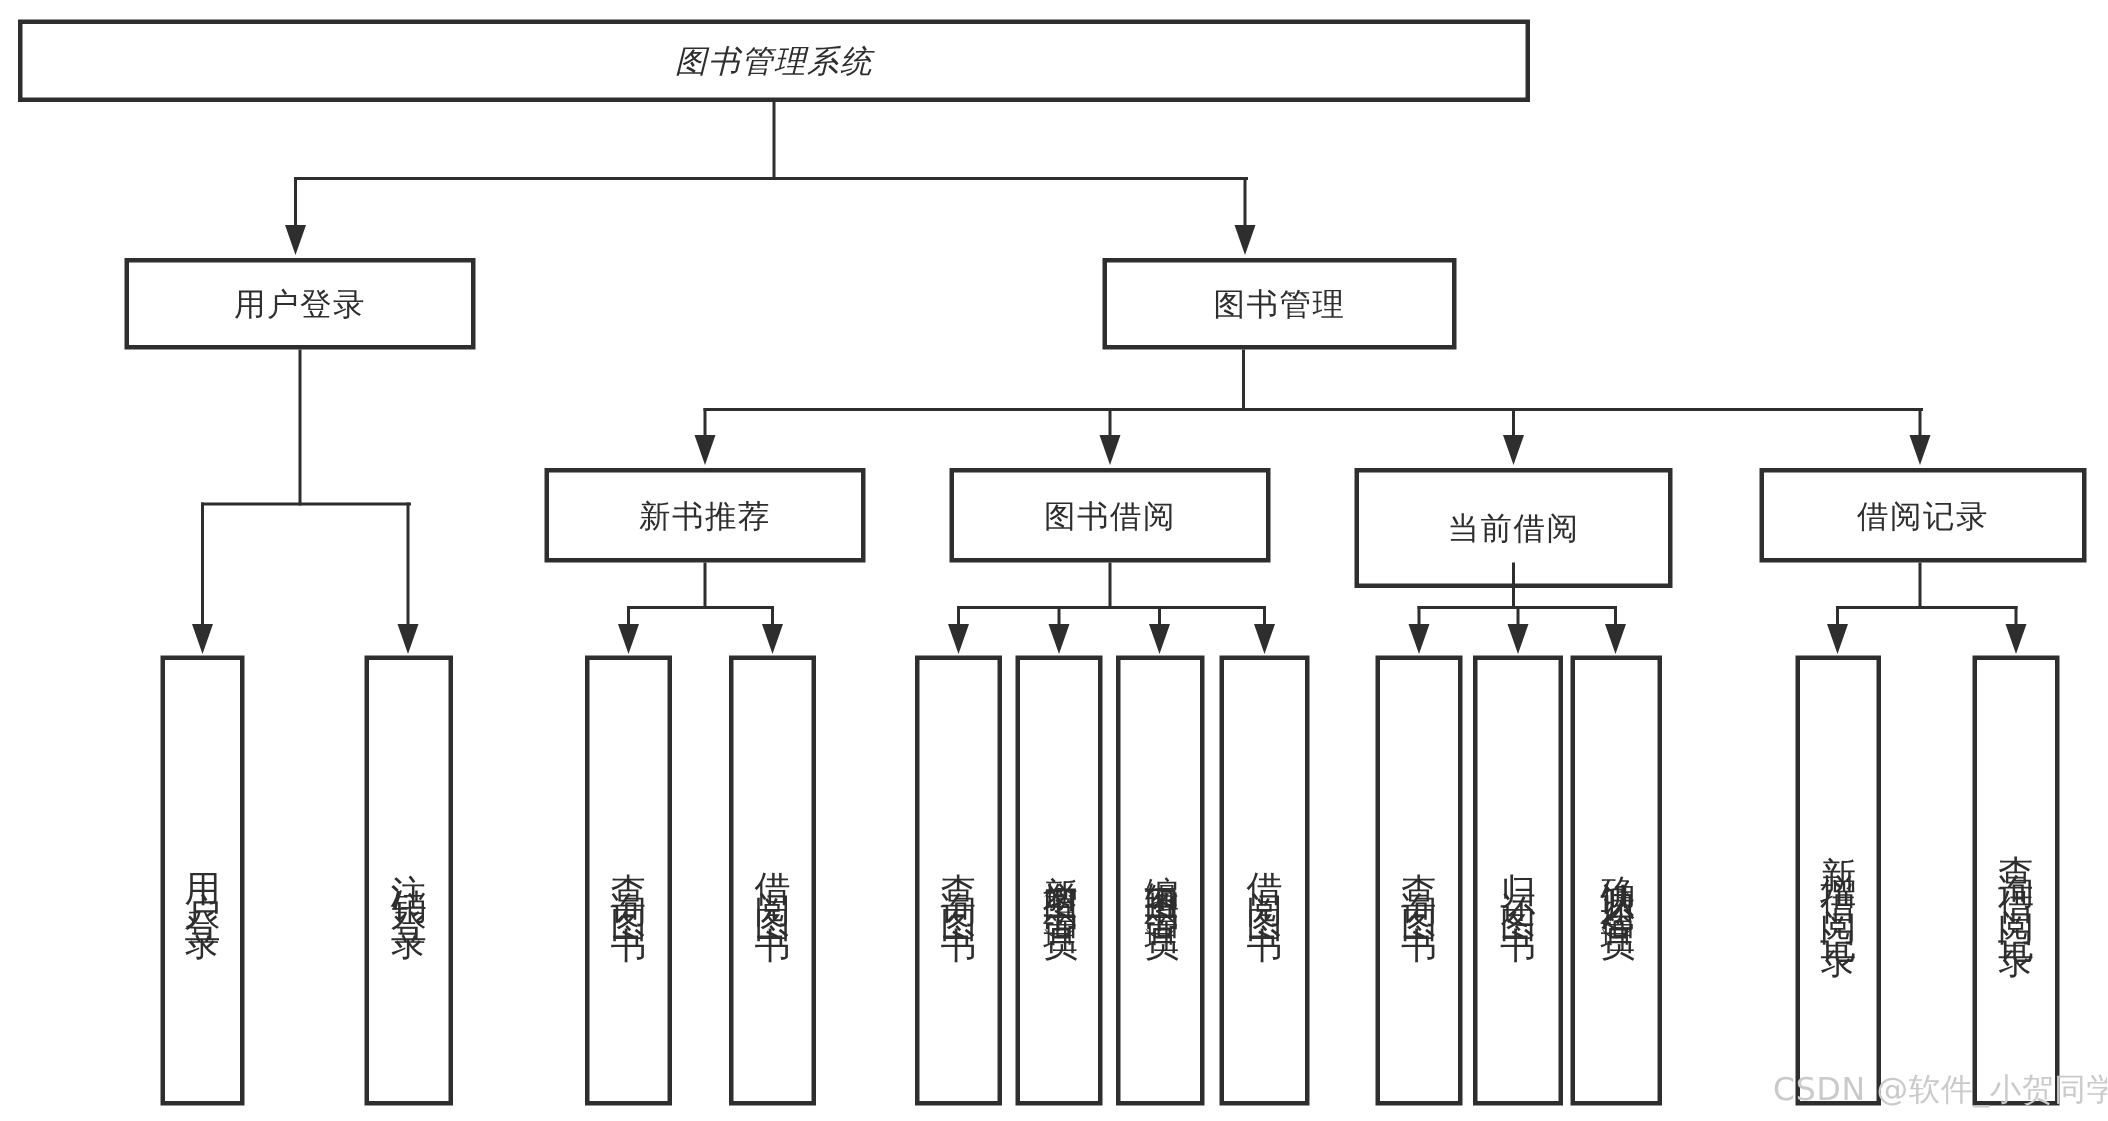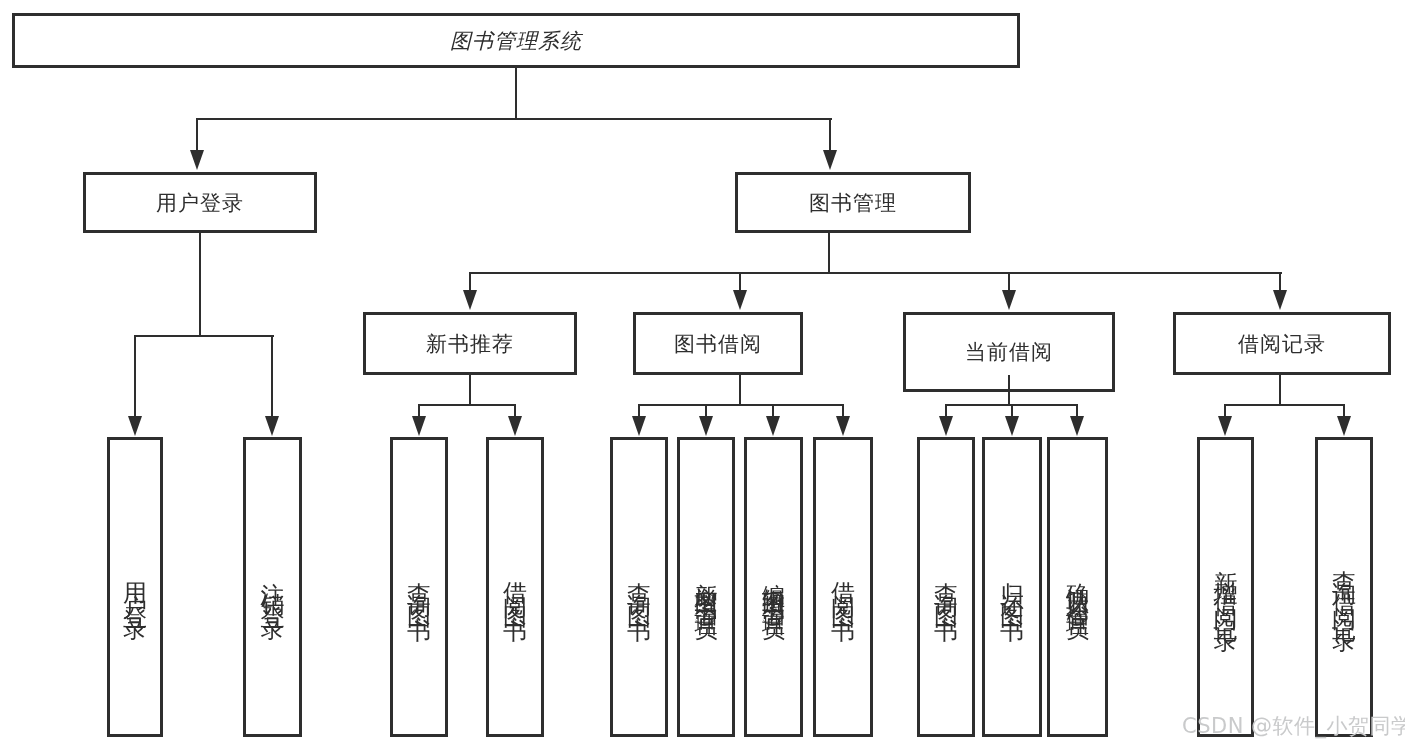--- a/index.html
+++ b/index.html
@@ -53,21 +53,21 @@
   <div class="line" style="left:1008px;top:272px;width:2px;height:20px;"></div>
   <div class="line" style="left:1279px;top:272px;width:2px;height:20px;"></div>
   <div class="arrow" style="left:463px;top:290px;"></div>
   <div class="arrow" style="left:733px;top:290px;"></div>
   <div class="arrow" style="left:1002px;top:290px;"></div>
   <div class="arrow" style="left:1273px;top:290px;"></div>
 
   <div class="box" style="left:363px;top:312px;width:214px;height:63px;font-family:Liberation Serif, serif;">
     <span class="hlabel">新书推荐</span>
   </div>
-  <div class="box" style="left:633px;top:312px;width:170px;height:63px;">
+  <div class="box" style="left:633px;top:312px;width:214px;height:63px;">
     <span class="hlabel">图书借阅</span>
   </div>
   <div class="box" style="left:903px;top:312px;width:212px;height:80px;">
     <span class="hlabel">当前借阅</span>
   </div>
   <div class="box" style="left:1173px;top:312px;width:218px;height:63px;">
     <span class="hlabel">借阅记录</span>
   </div>
 
   <div class="line" style="left:469px;top:375px;width:2px;height:31px;"></div>

